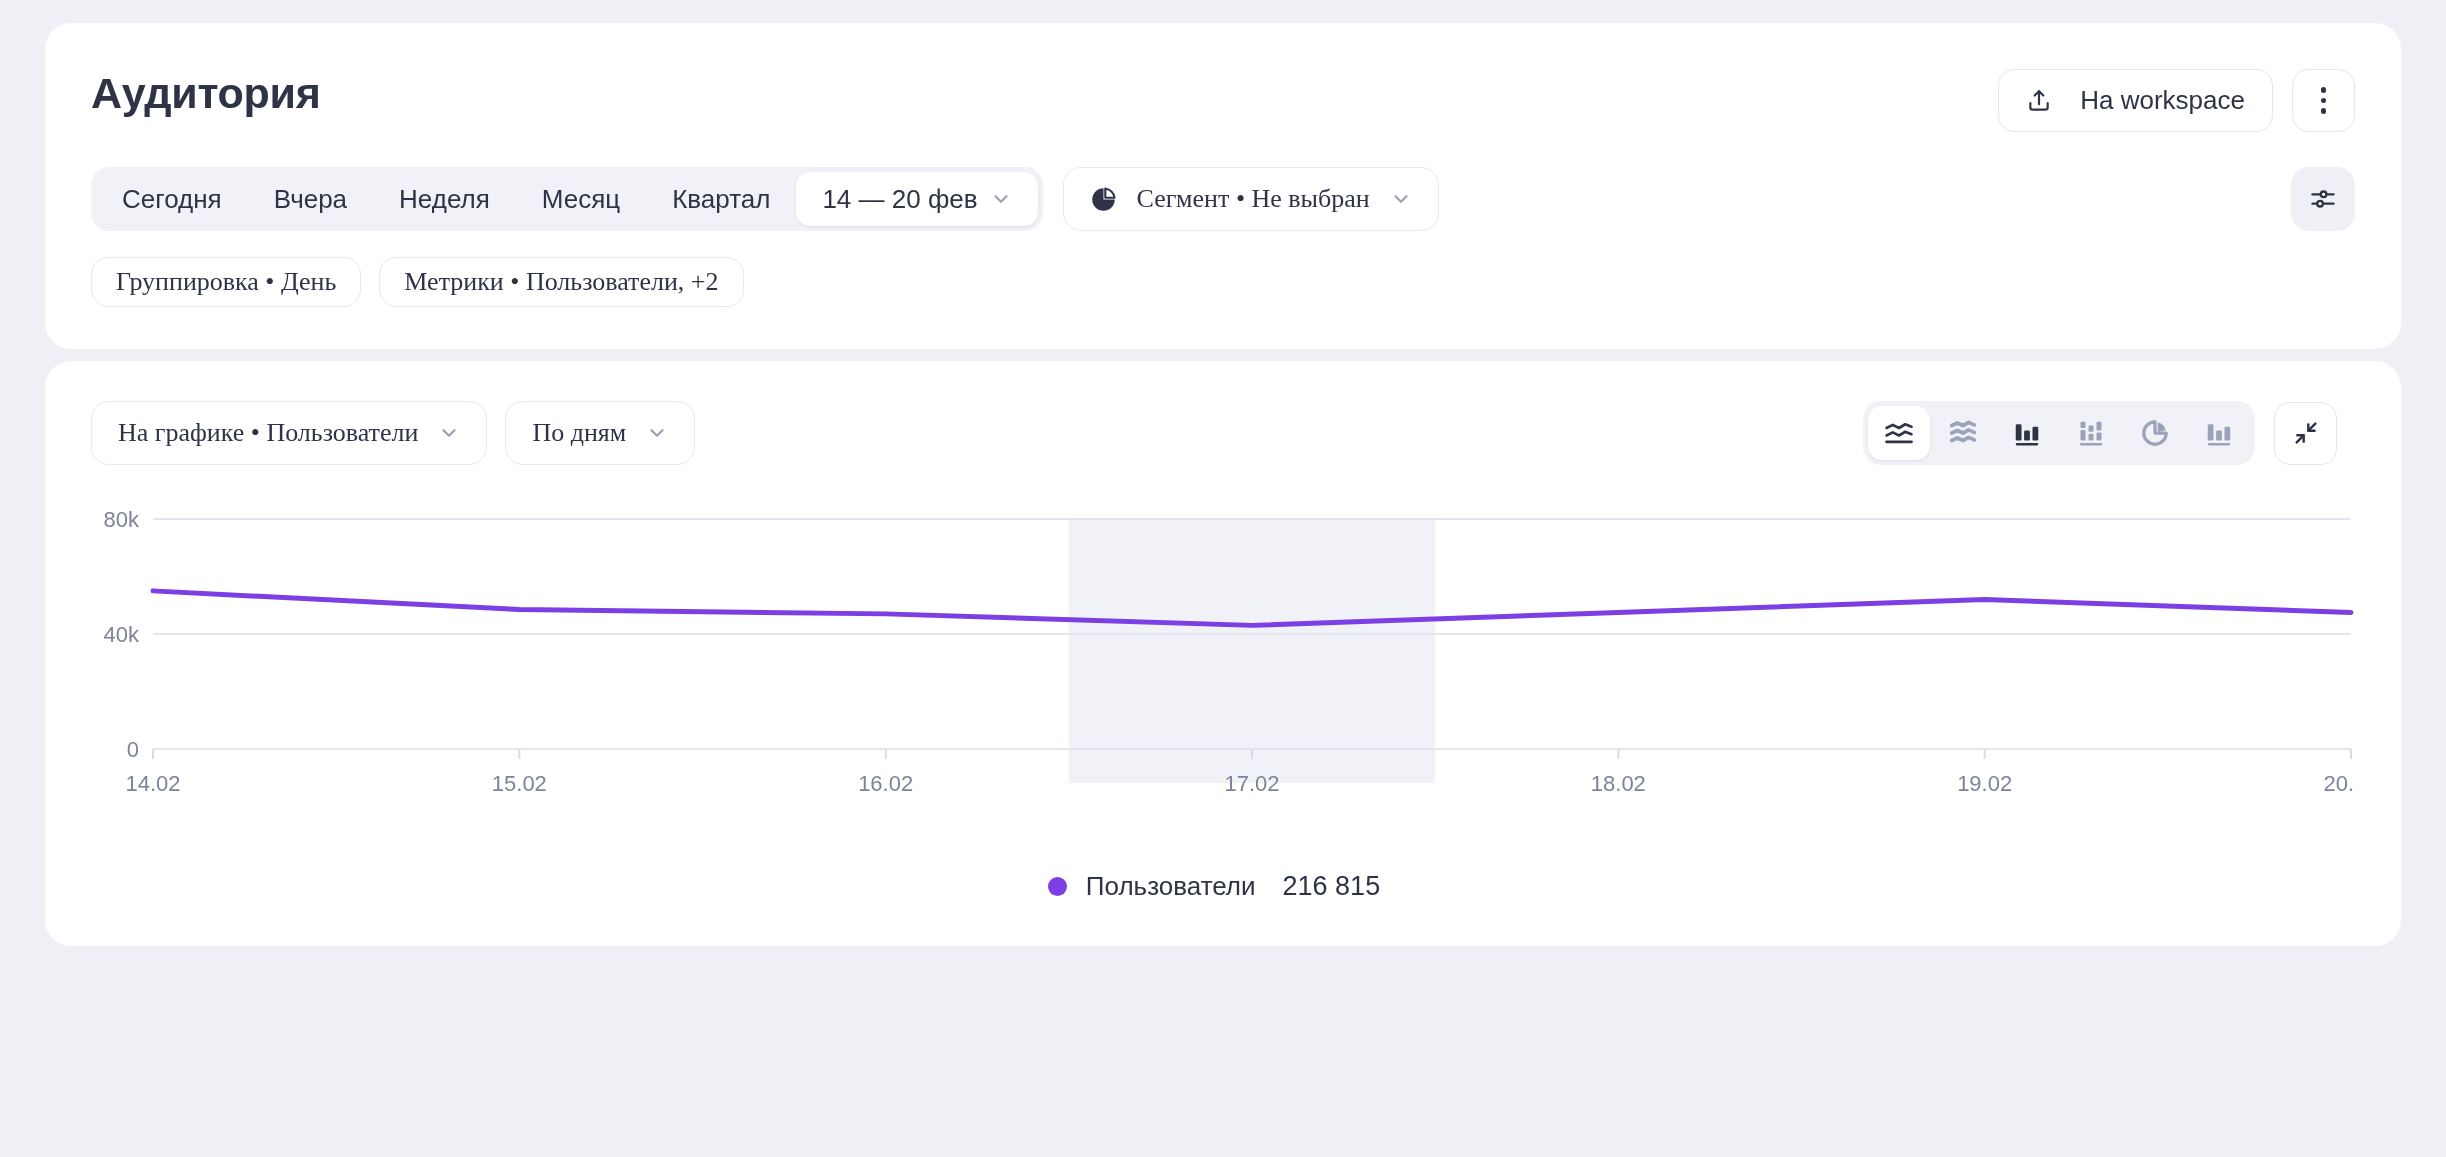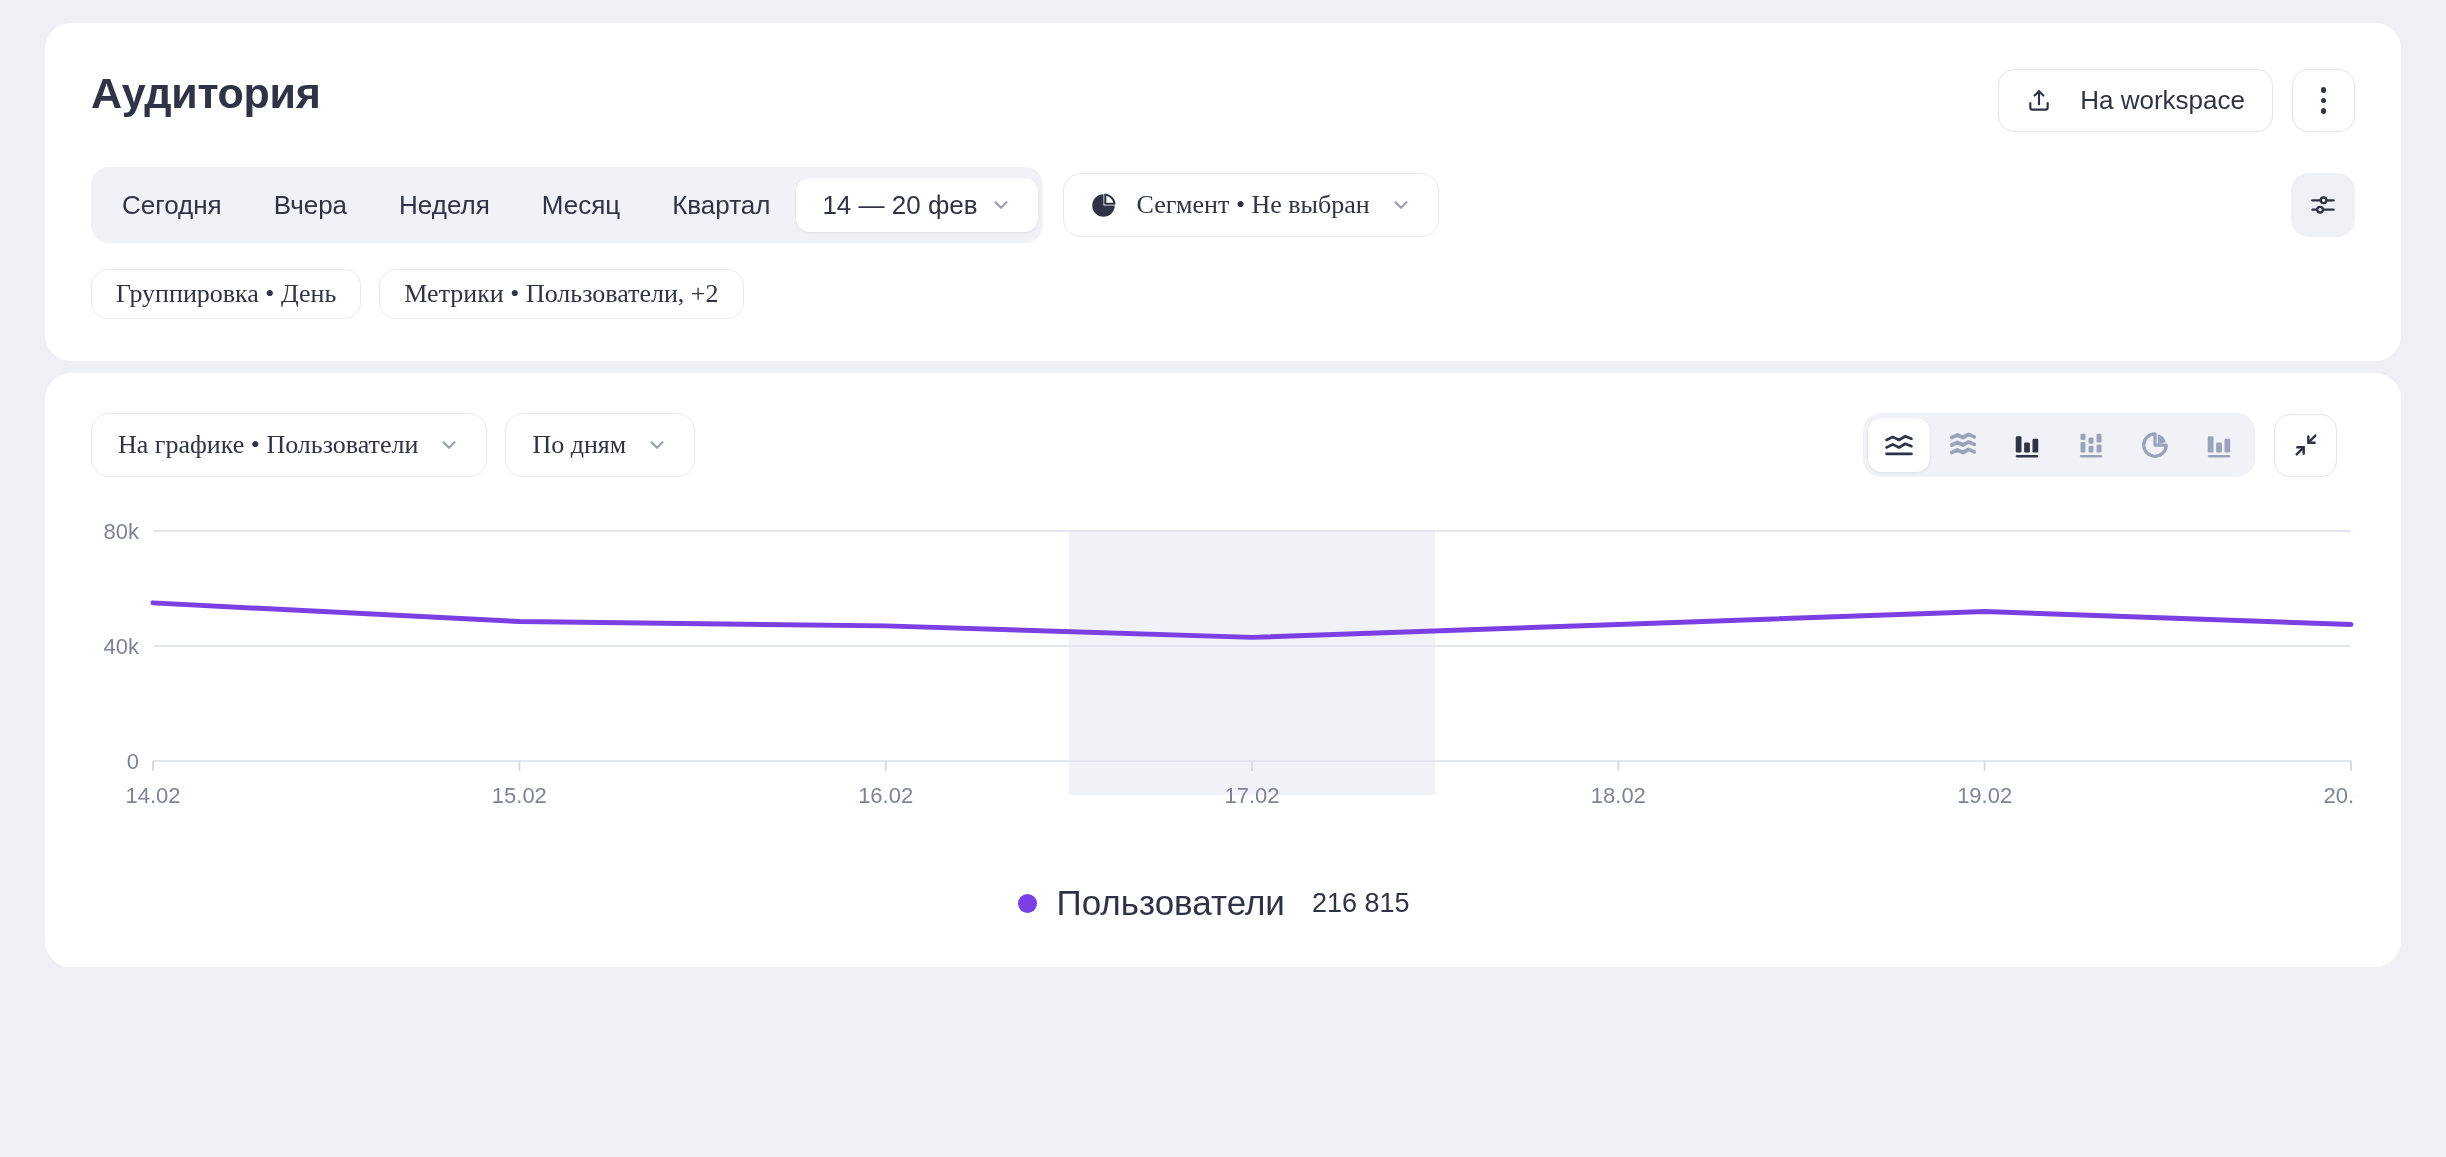--- a/index.html
+++ b/index.html
@@ -45,21 +45,21 @@
 
   
   .filters-row {
     display: flex; align-items: center; justify-content: space-between;
     margin-top: 35px;
   }
   .filters-left { display: flex; align-items: center; gap: 20px; }
   .seg-group {
     display: flex; align-items: center;
     background: #f1f2f7; border-radius: 18px; padding: 5px;
-    height: 76px;
+    height: 64px;
   }
   .seg-item {
     height: 54px; padding: 0 26px; border-radius: 14px;
     display: flex; align-items: center; gap: 12px;
     font-size: 26px; color: #2e3346; cursor: pointer; white-space: nowrap;
     background: transparent; border: none;
     font-family: "Liberation Sans", sans-serif;
   }
   .seg-item.active { background: #ffffff; box-shadow: 0 1px 3px rgba(40,45,70,.10); }
 
@@ -96,21 +96,21 @@
   }
   .type-btn.active { background: #ffffff; box-shadow: 0 1px 3px rgba(40,45,70,.10); }
 
   
   .chart-area { position: relative; margin-top: 46px; height: 300px; }
   .legend {
     display: flex; align-items: center; justify-content: center; gap: 19px;
     margin-top: 60px;
   }
   .legend-dot { width: 19px; height: 19px; border-radius: 50%; background: #7b3fe4; }
-  .legend-name { font-size: 35px; color: #2e3346; }
+  .legend-name { font-size: 26px; color: #2e3346; }
   .legend-val { font-size: 27px; color: #2e3346; margin-left: 8px; }
   .axis-label { font-size: 22px; fill: #7d8499; font-family: "Liberation Sans", sans-serif; }
 </style>
 </head>
 <body>
 
 <div class="page">
 
   <div class="card card-top">
 

